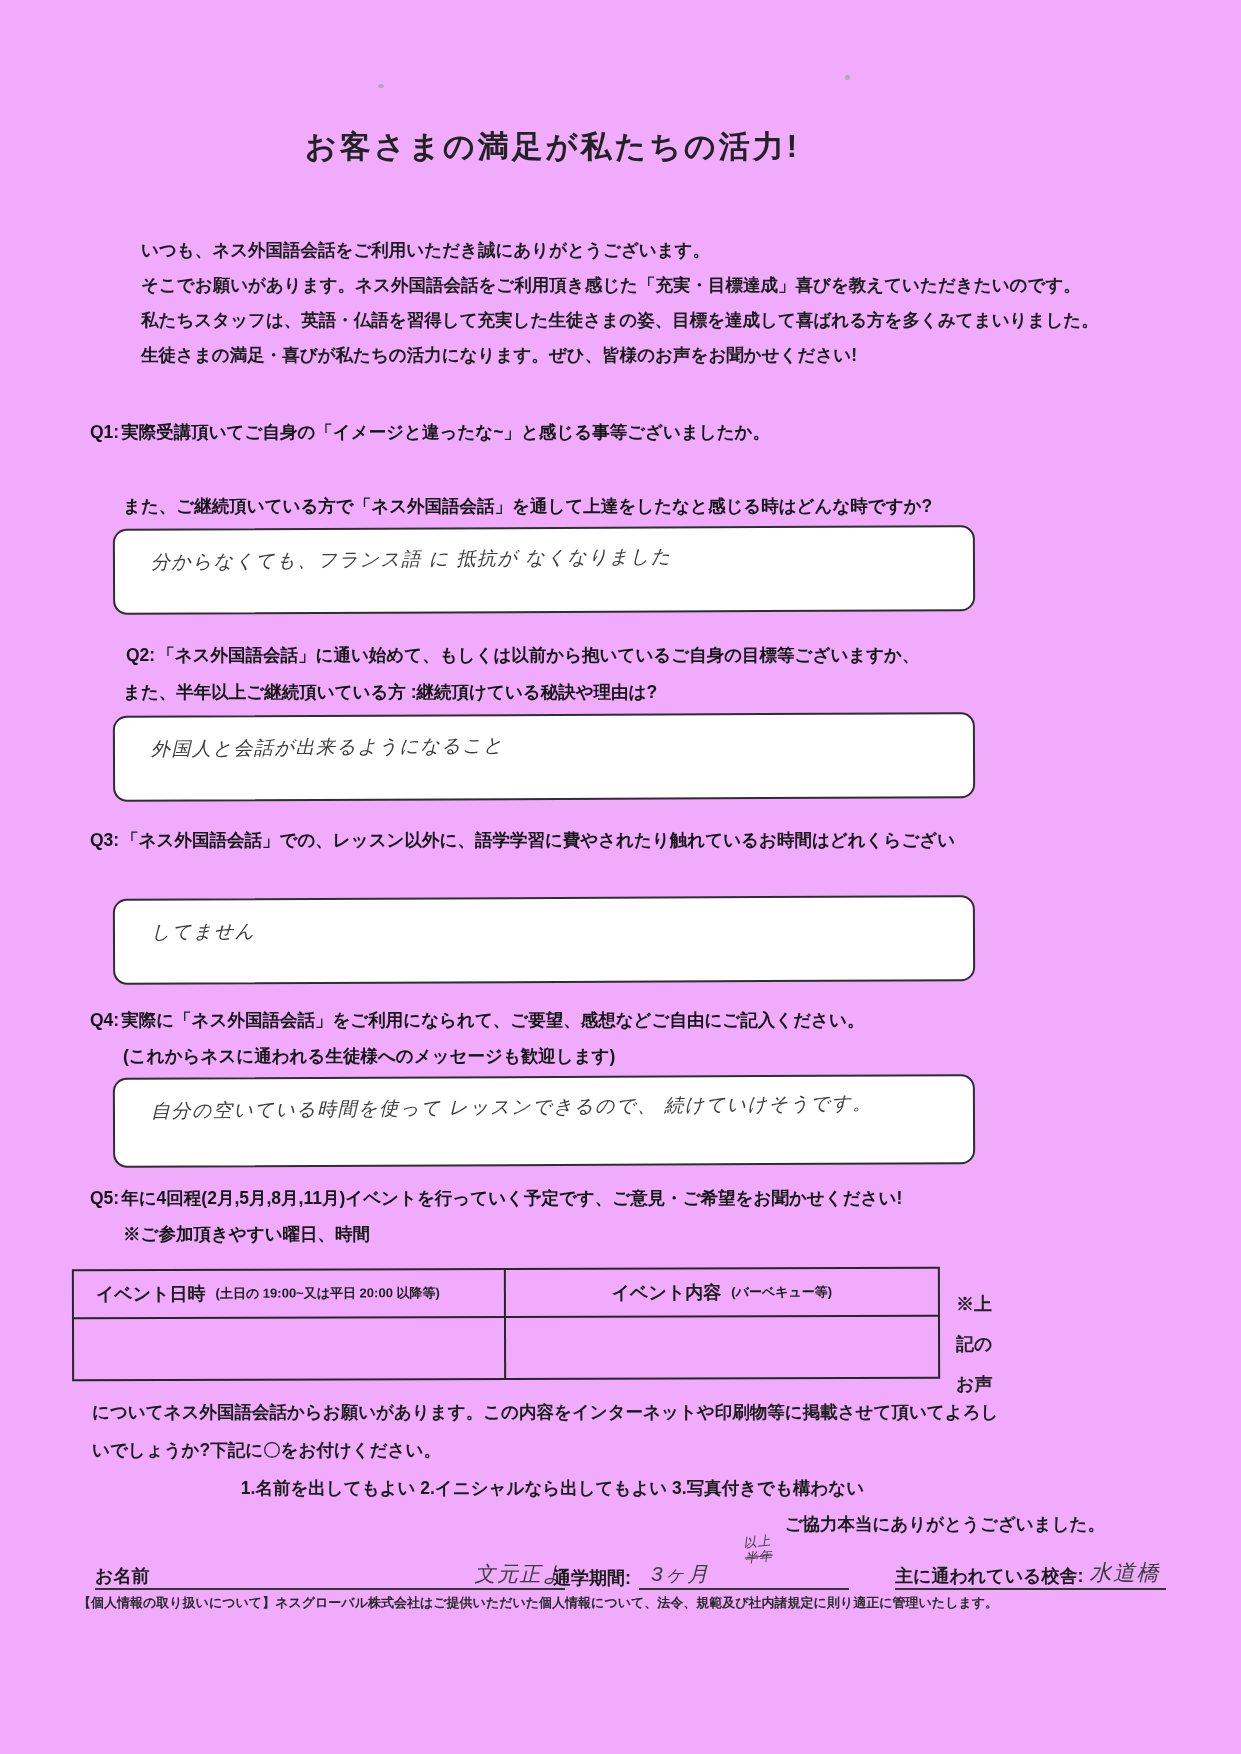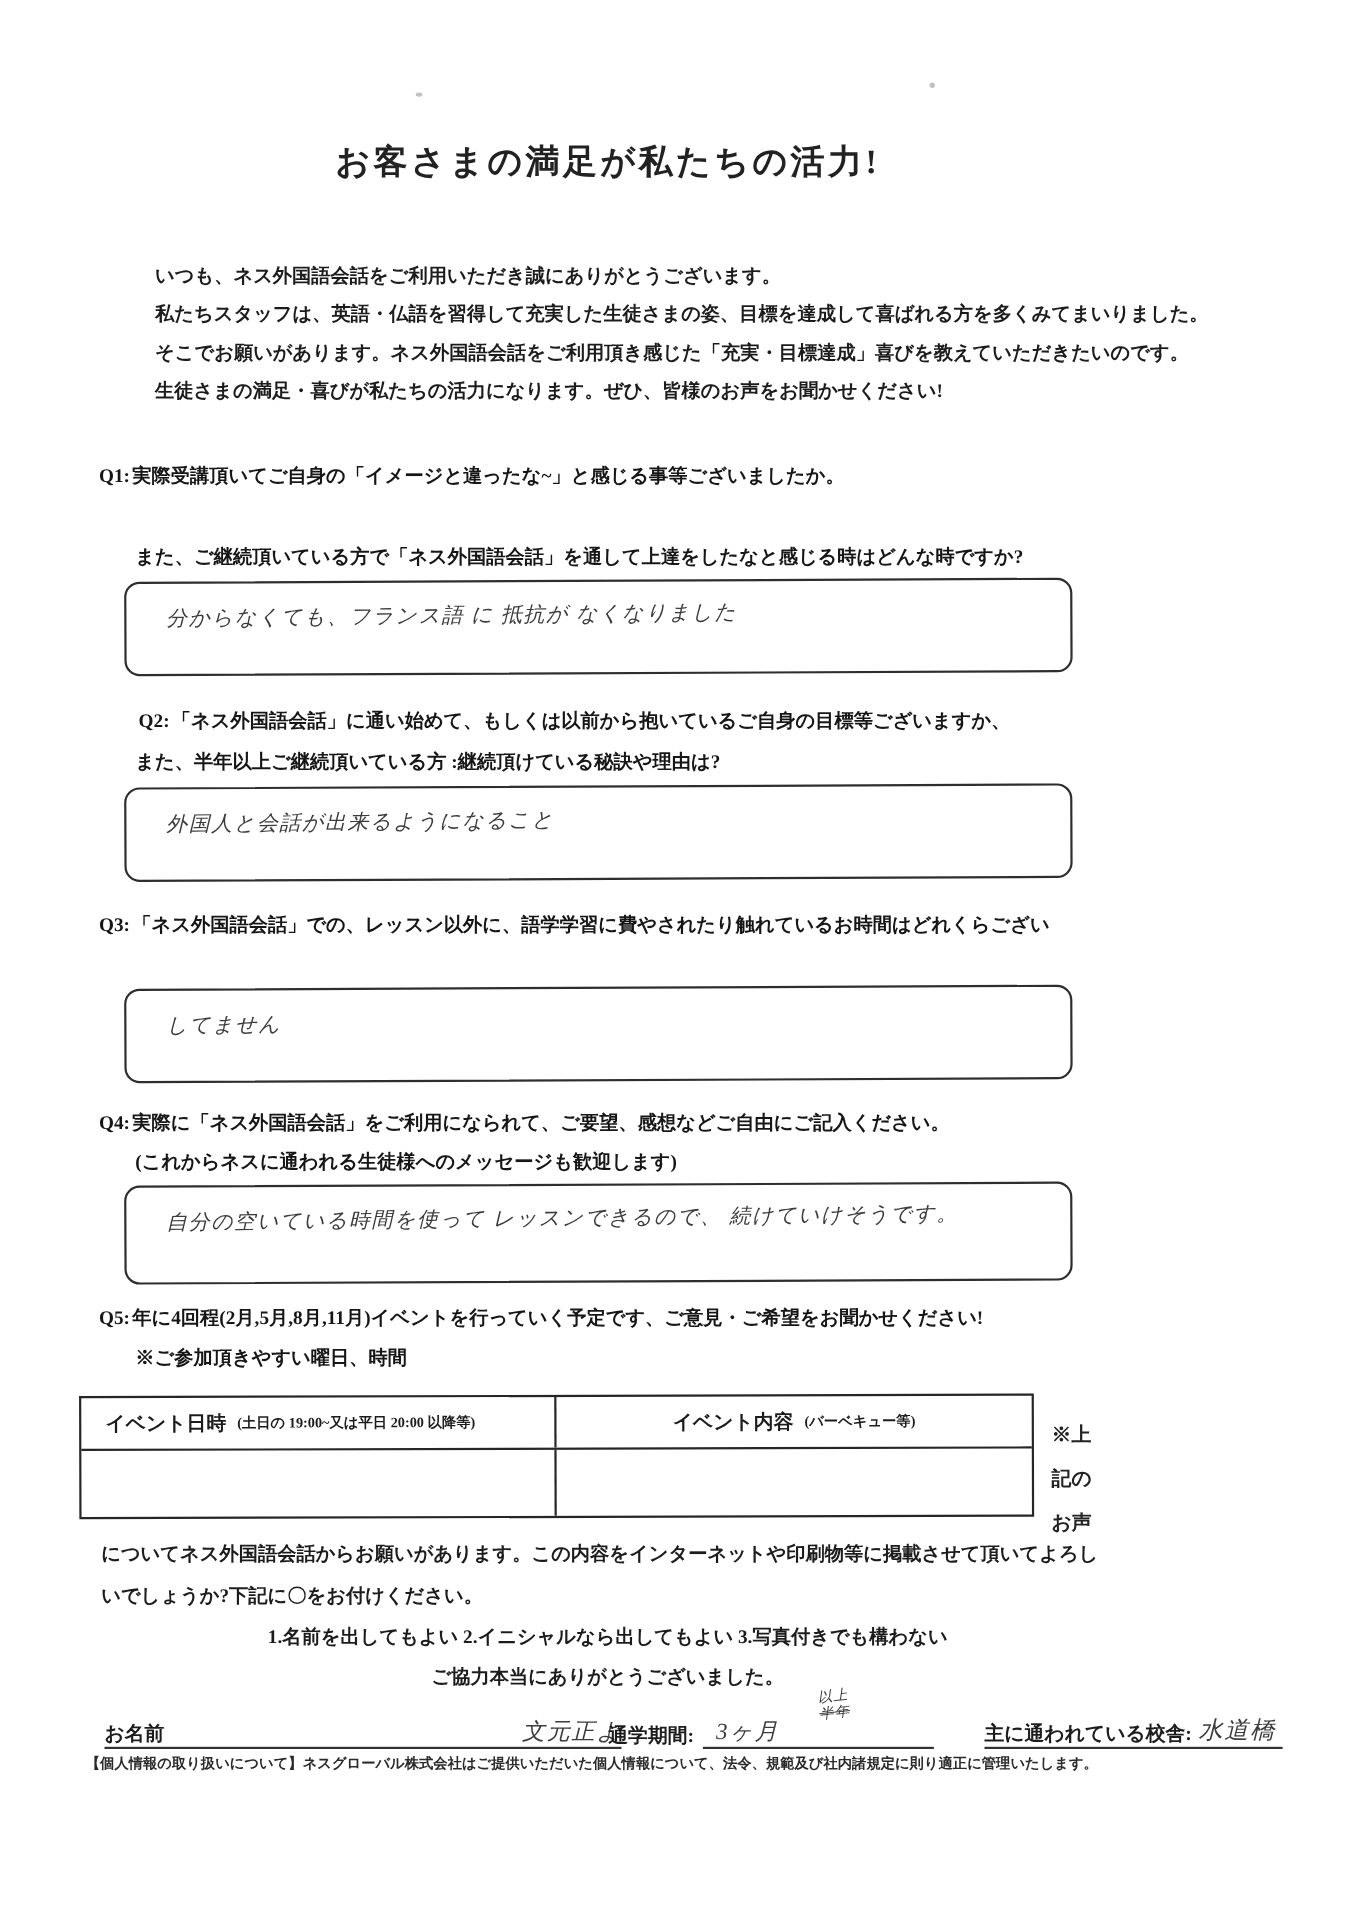--- a/index.html
+++ b/index.html
@@ -1,21 +1,21 @@
 <!DOCTYPE html>
 <html lang="ja"><head>
 <meta charset="utf-8">
 <style>
   html,body{margin:0;padding:0;background:#e8e8e8;}
   .page{
     position:relative;
     width:1241px;height:1754px;
     margin:0 auto;
-    background:#ffffff;
-    font-family:Liberation Serif, serif;
+    background:#f0abfc;
+    font-family:Liberation Sans, sans-serif;
     color:#1c1c1c;
     overflow:hidden;
   }
   .abs{position:absolute;}
   .title{
     top:126px;left:0;width:1105px;
     text-align:center;
     font-size:31px;font-weight:700;letter-spacing:3px;
     color:#222;
   }
@@ -89,22 +89,22 @@
 
 <div class="page">
 
   <div class="abs dot" style="top:84px;left:378px;width:6px;height:4px;"></div>
   <div class="abs dot" style="top:75px;left:845px;width:5px;height:5px;"></div>
 
   <div class="abs title">お客さまの満足が私たちの活力!</div>
 
   <div class="abs intro">
     <div class="iline">いつも、ネス外国語会話をご利用いただき誠にありがとうございます。</div>
+    <div class="iline">そこでお願いがあります。ネス外国語会話をご利用頂き感じた「充実・目標達成」喜びを教えていただきたいのです。</div>
     <div class="iline">私たちスタッフは、英語・仏語を習得して充実した生徒さまの姿、目標を達成して喜ばれる方を多くみてまいりました。</div>
-    <div class="iline">そこでお願いがあります。ネス外国語会話をご利用頂き感じた「充実・目標達成」喜びを教えていただきたいのです。</div>
     <div class="iline">生徒さまの満足・喜びが私たちの活力になります。ぜひ、皆様のお声をお聞かせください!</div>
   </div>
 
   <div class="abs qline" style="top:420px;left:90px;">
     <span class="qlabel">Q1:</span><span>実際受講頂いてご自身の「イメージと違ったな~」と感じる事等ございましたか。</span>
   </div>
   <div class="abs qline" style="top:494px;left:123px;">また、ご継続頂いている方で「ネス外国語会話」を通して上達をしたなと感じる時はどんな時ですか?</div>
   <div class="abs ansbox" style="top:527px;left:113px;width:862px;height:86px;">
     <span class="hand">分からなくても、フランス語 に 抵抗が なくなりました</span>
   </div>
@@ -156,21 +156,21 @@
 
   <div class="abs sidenote">
     <div>※上</div>
     <div>記の</div>
     <div>お声</div>
   </div>
 
   <div class="abs permission" style="top:1400px;left:92px;">についてネス外国語会話からお願いがあります。この内容をインターネットや印刷物等に掲載させて頂いてよろし</div>
   <div class="abs permission" style="top:1438px;left:92px;">いでしょうか?下記に〇をお付けください。</div>
   <div class="abs centerline" style="top:1476px;">1.名前を出してもよい  2.イニシャルなら出してもよい  3.写真付きでも構わない</div>
-  <div class="abs centerline" style="top:1512px;">ご協力本当にありがとうございました。</div>
+  <div class="abs centerline" style="top:1512px;text-align:right;">ご協力本当にありがとうございました。</div>
 
   <div class="abs footfields">
     <div class="fgroup uline name-group">
       <span>お名前</span>
       <span class="hand">文元正よ</span>
     </div>
     <div class="fgroup">
       <span class="period-label">通学期間:</span>
       <span class="period-line uline">
         <span class="hand">3ヶ月</span>

